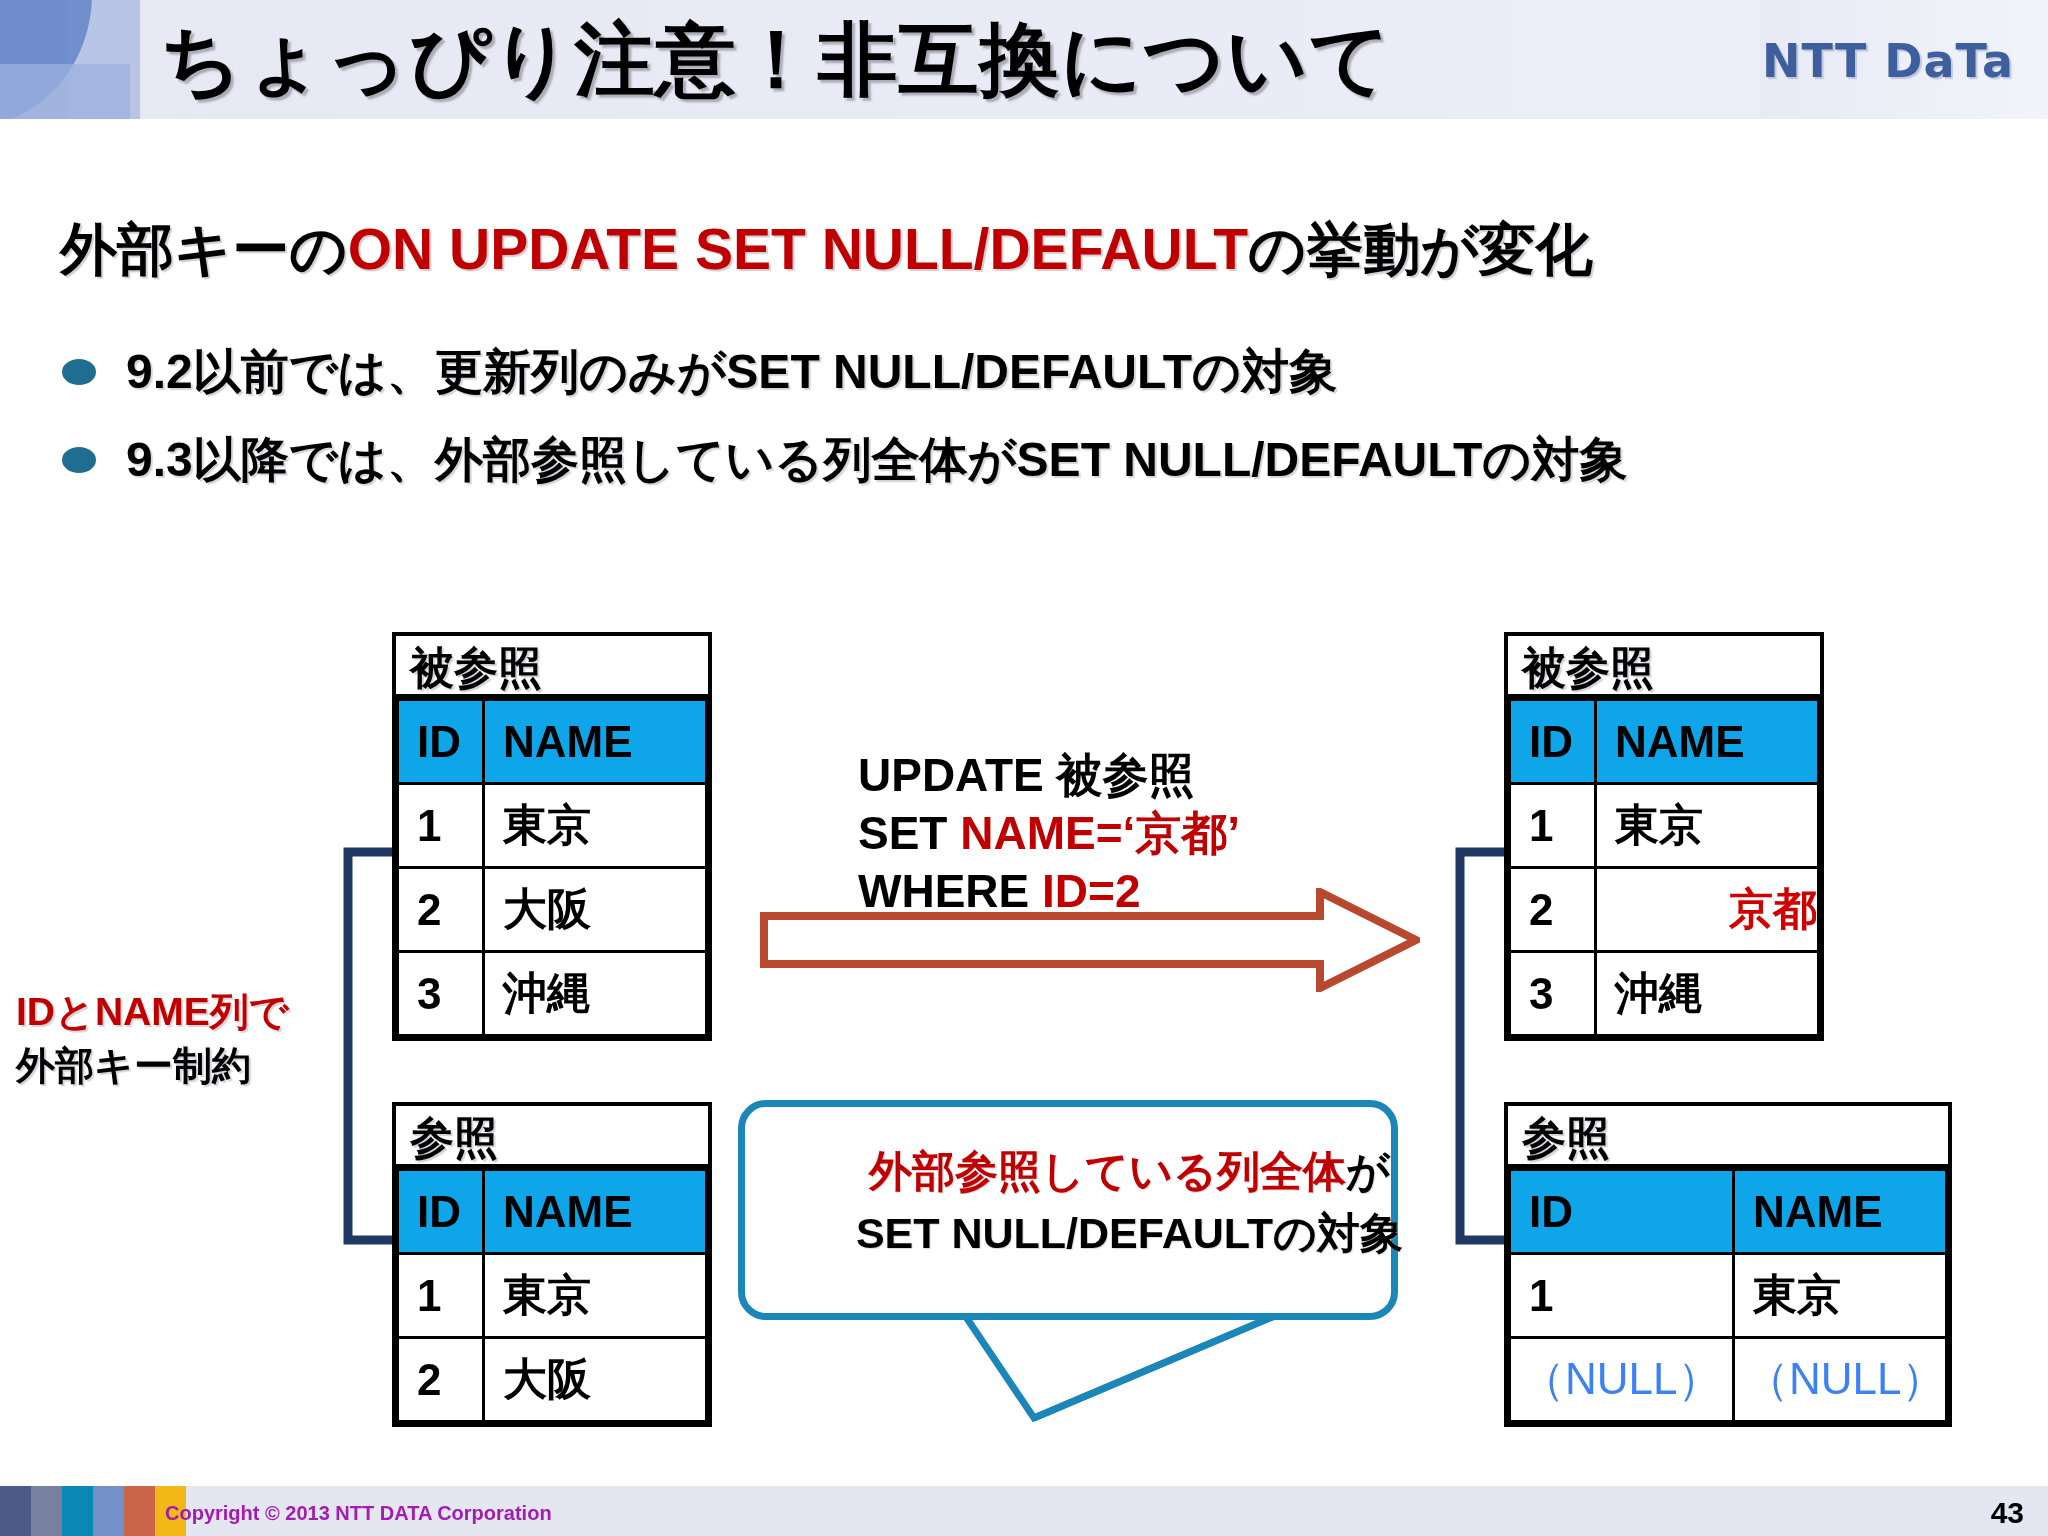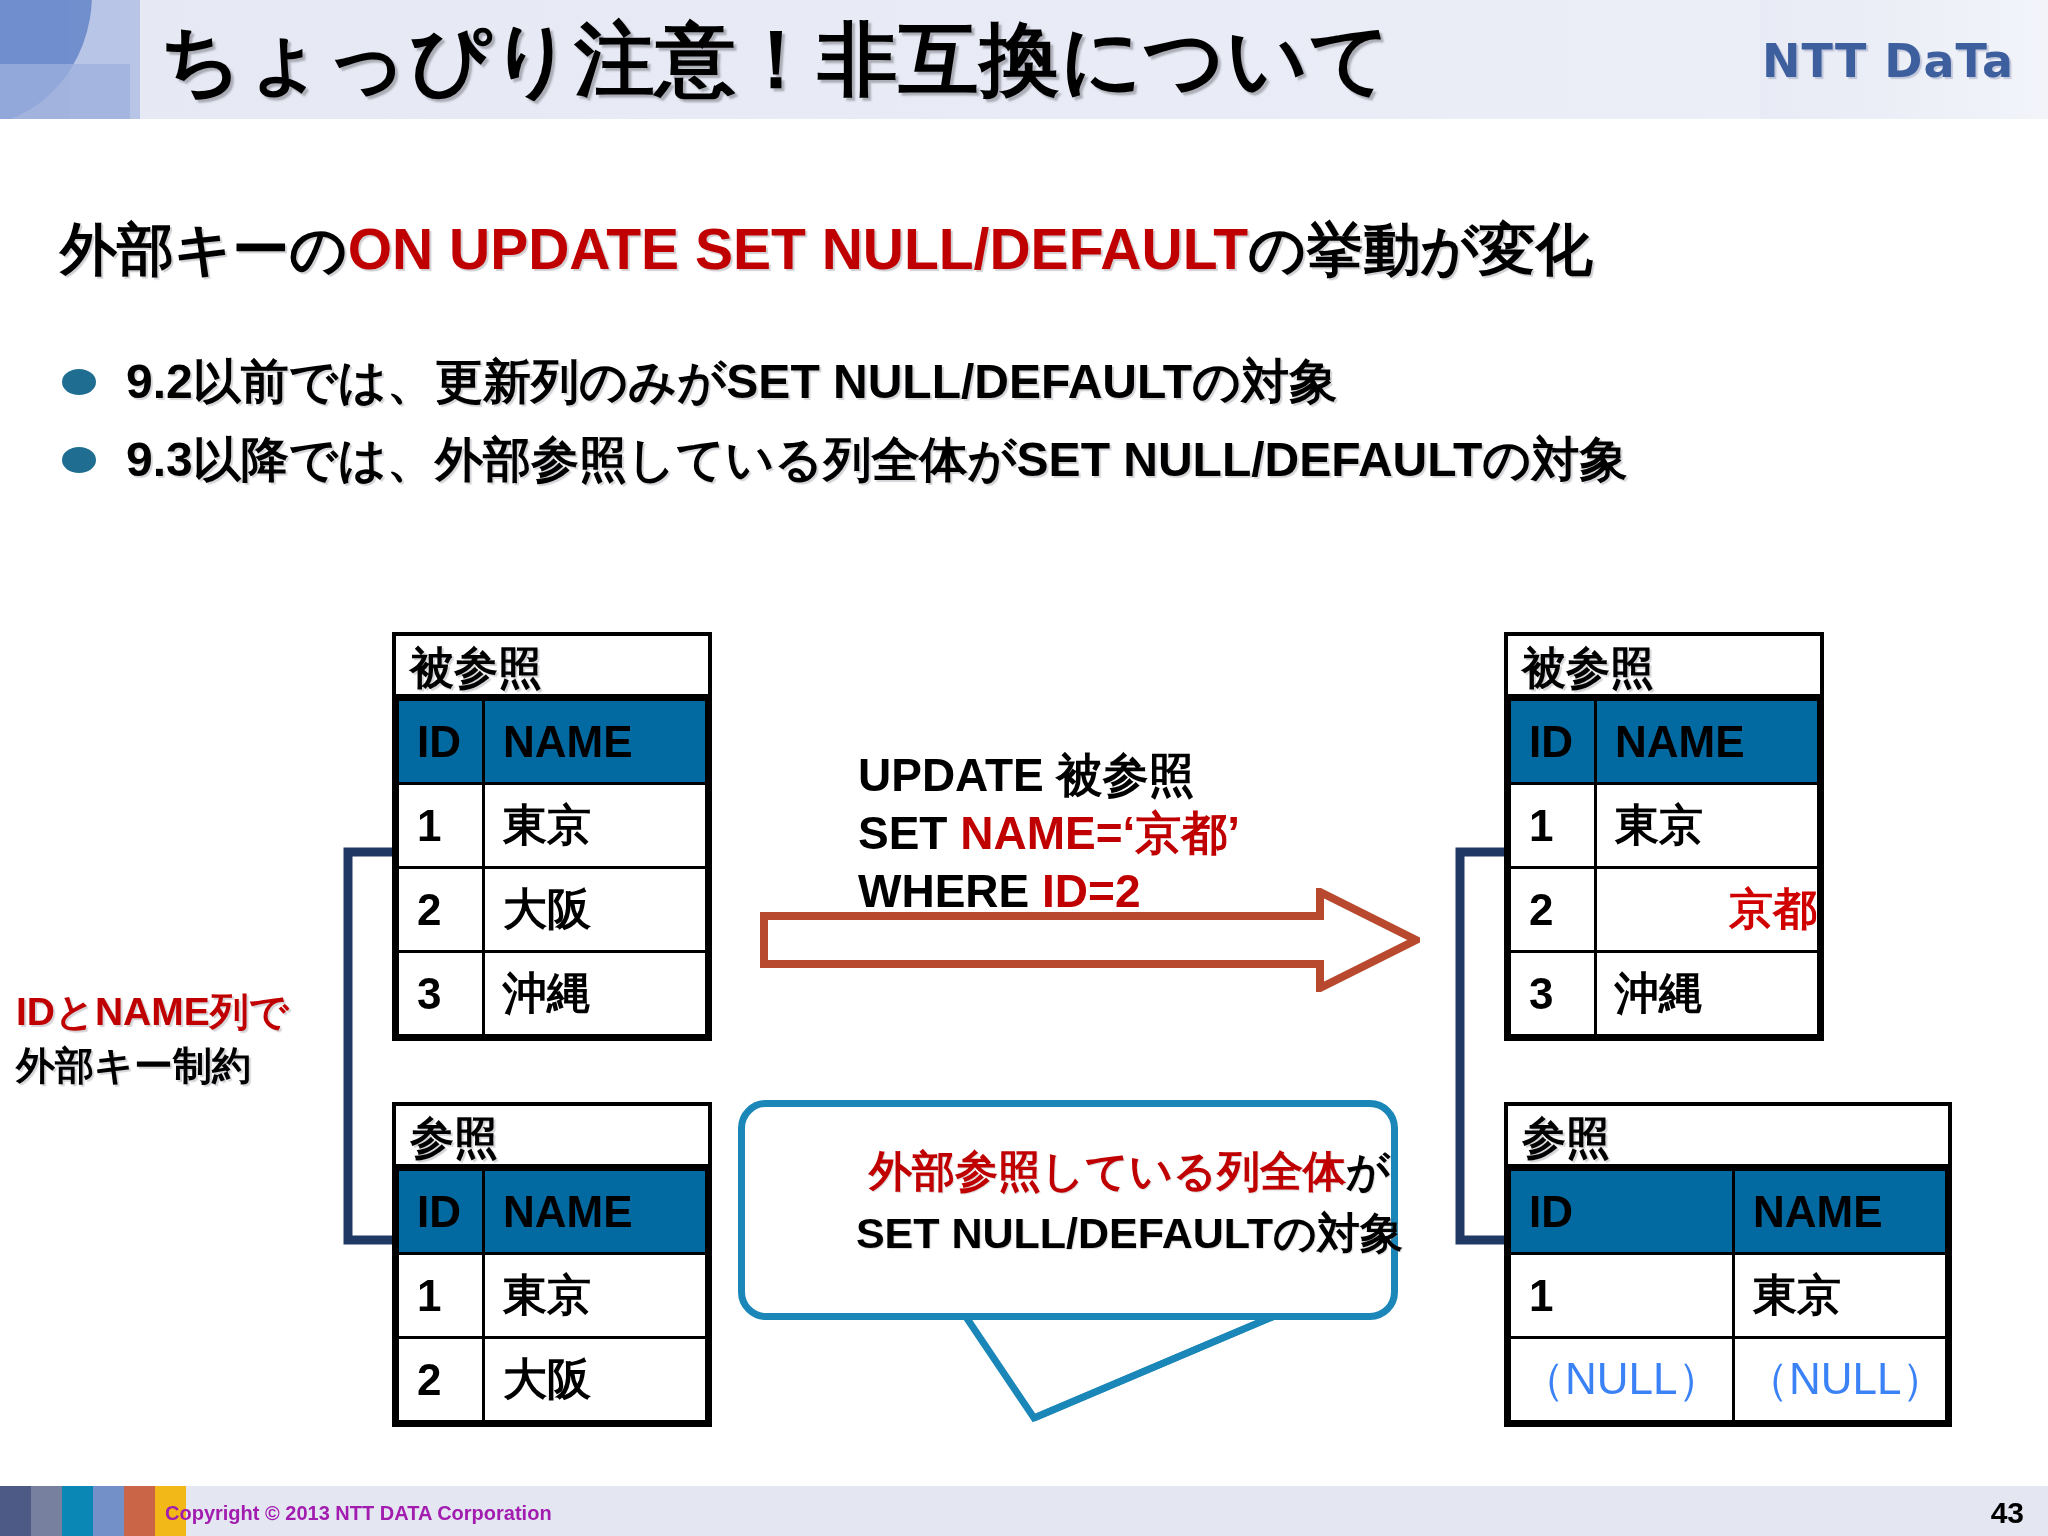--- a/index.html
+++ b/index.html
@@ -92,21 +92,21 @@
     background: #1f6e92;
     margin-right: 30px;
     flex: none;
   }
   .bullet-text {
     font-size: 48px;
     font-weight: 900;
     color: #000;
     text-shadow: 2px 2px 1px rgba(150,150,160,0.4);
   }
-  #bullet1 { left: 62px; top: 350px; }
+  #bullet1 { left: 62px; top: 340px; }
   #bullet2 { left: 62px; top: 428px; justify-content: space-between; }
 
   
   .version-badge {
     position: absolute;
     left: 72px; top: 656px;
     font-size: 118px;
     font-weight: 900;
     color: #4671b4;
     font-family: "DejaVu Sans", sans-serif;
@@ -154,21 +154,21 @@
     font-weight: 700;
     height: 84px;
     padding: 0 0 0 18px;
     text-align: left;
     color: #000;
     box-sizing: border-box;
     overflow: hidden;
     white-space: nowrap;
   }
   .tbl th {
-    background: #0369a1;
+    background: #0ea5e9;
     font-weight: 700;
   }
   .tbl td.jp, .tbl th.jp { font-weight: 900; }
   .tbl td.nullcell {
     color: #3b82f6;
     font-weight: 400;
     padding-left: 10px;
   }
   .tbl td.changed {
     color: #d00000;

